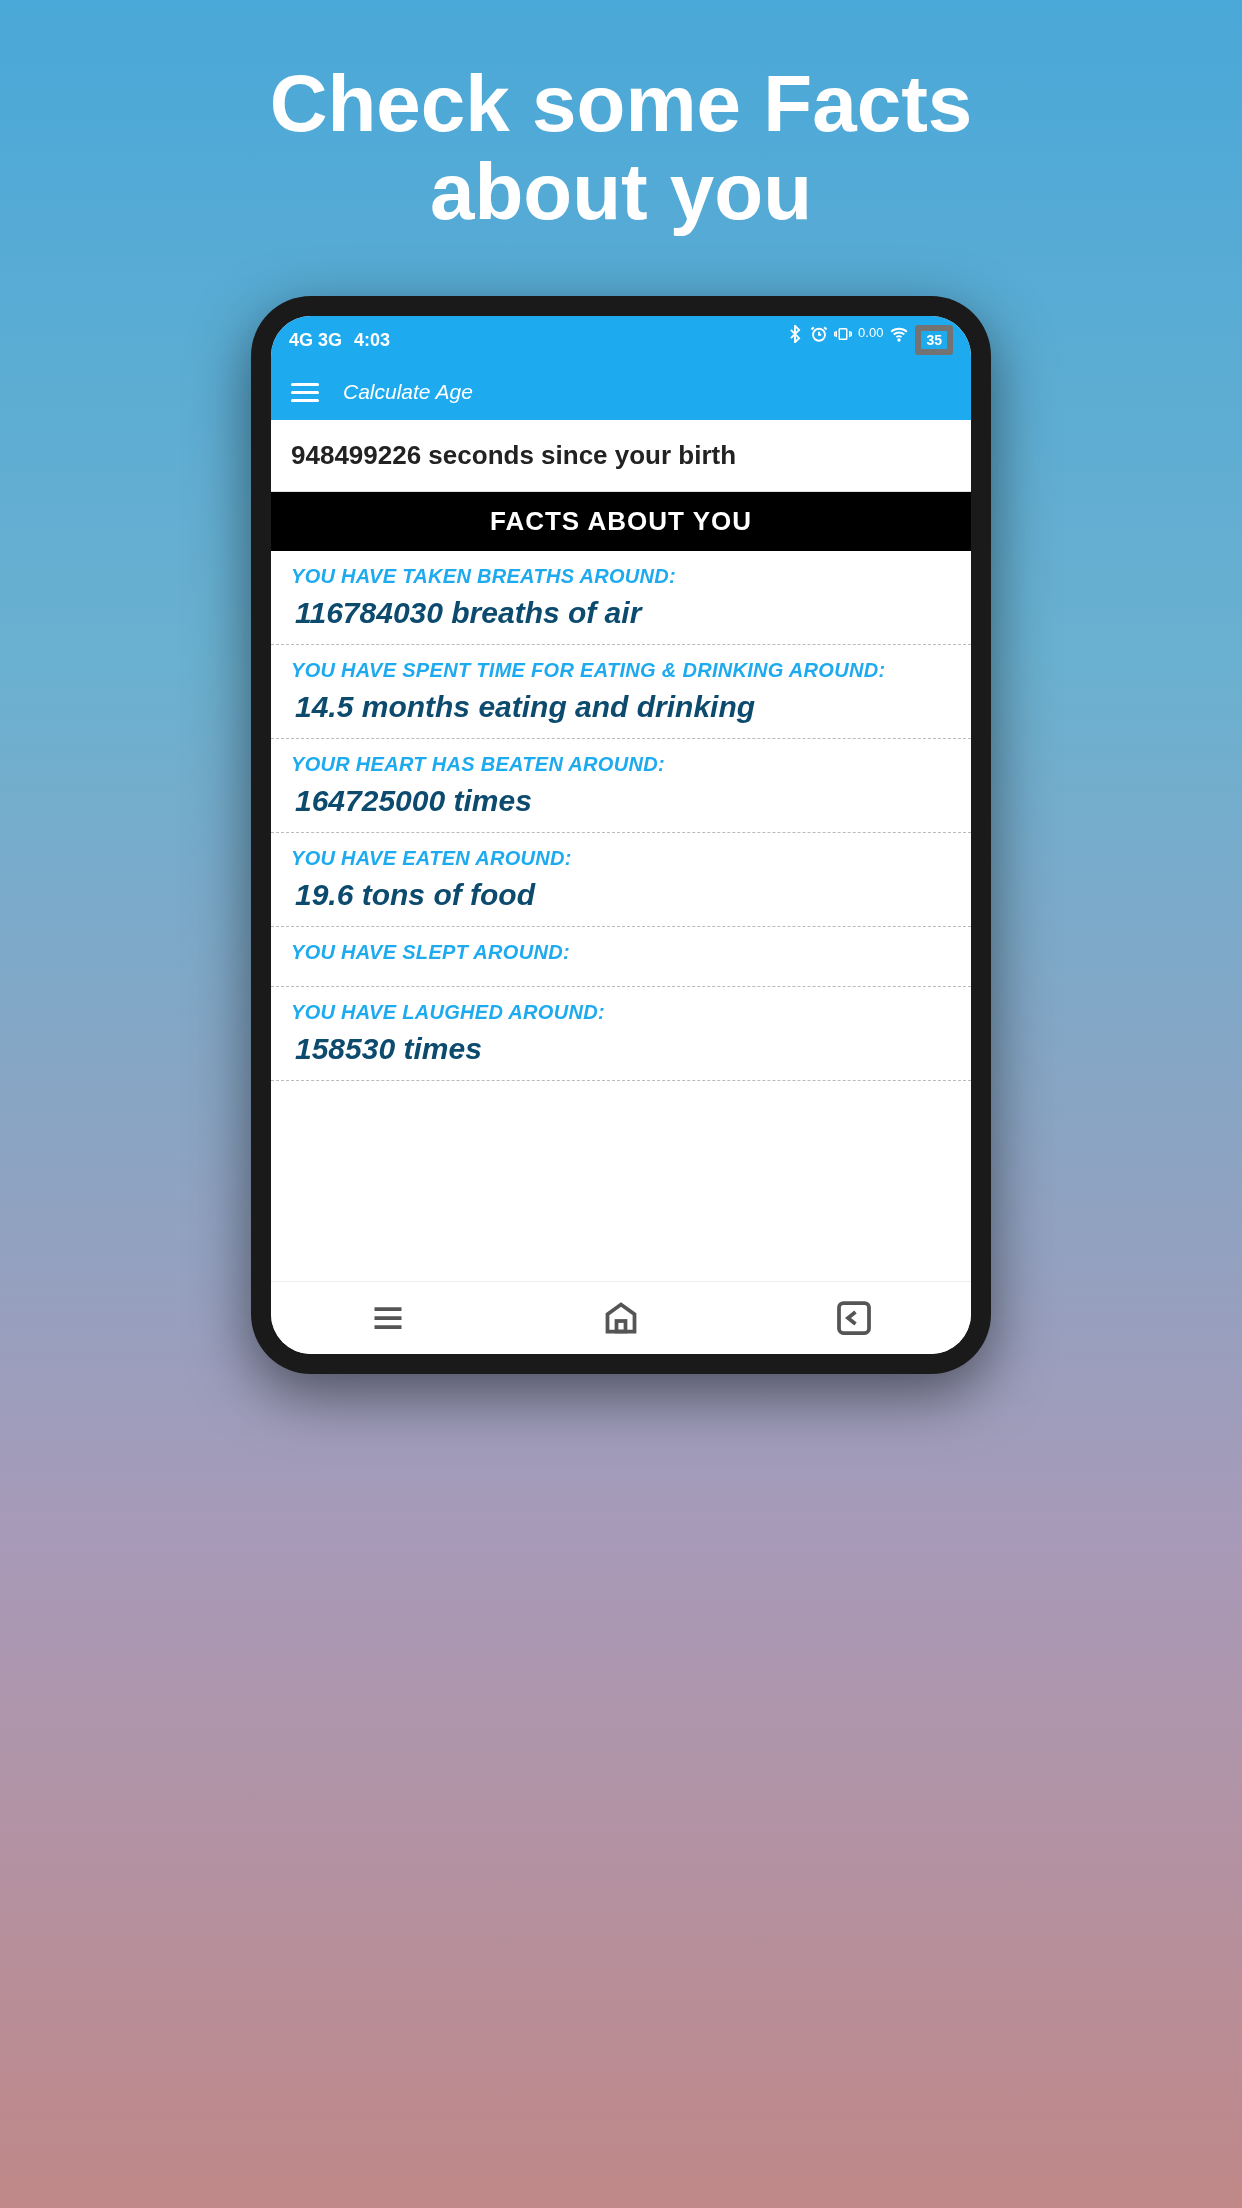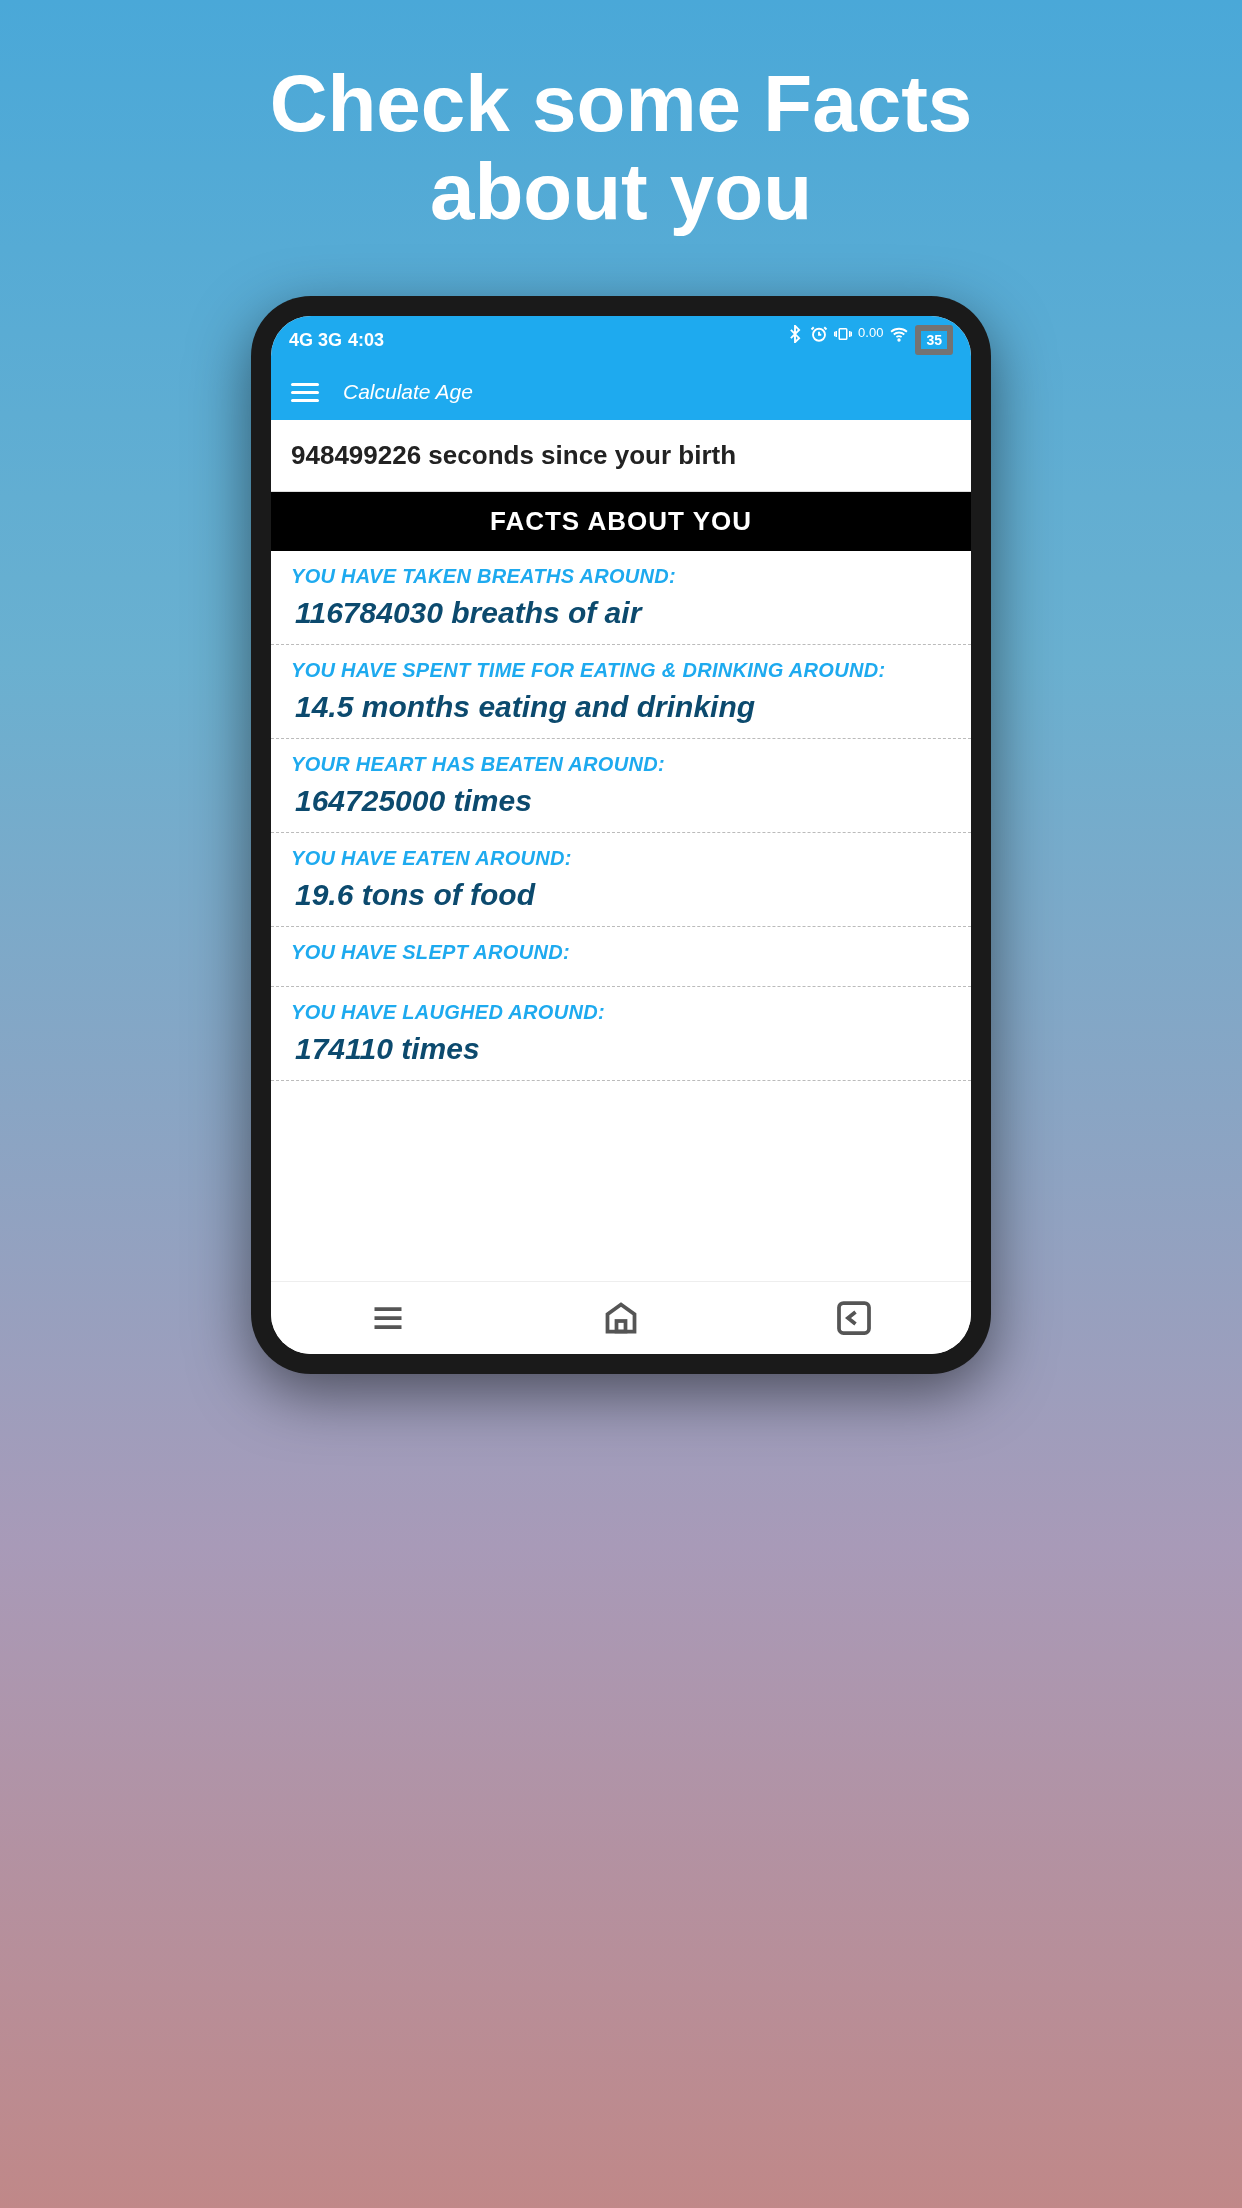--- a/index.html
+++ b/index.html
@@ -48,21 +48,21 @@
       display: flex;
       justify-content: space-between;
       align-items: center;
       padding: 8px 18px;
       height: 48px;
     }
 
     .status-left {
       display: flex;
       align-items: center;
-      gap: 0;
+      gap: 6px;
       color: white;
       font-size: 18px;
       font-weight: bold;
     }
 
     .status-right {
       display: flex;
       align-items: flex-start;
       gap: 6px;
       color: white;
@@ -265,21 +265,21 @@
         <div class="fact-label">YOU HAVE EATEN AROUND:</div>
         <div class="fact-value">19.6 tons of food</div>
       </div>
 
       <div class="fact-section">
         <div class="fact-label">YOU HAVE SLEPT AROUND:</div>
       </div>
 
       <div class="fact-section">
         <div class="fact-label">YOU HAVE LAUGHED AROUND:</div>
-        <div class="fact-value">174110 times</div>
+        <div class="fact-value">158530 times</div>
       </div>
 
       <div class="content-spacer"></div>
     </div>
 
     <div class="bottom-nav">
 
       <div class="nav-icon">
         <svg class="nav-svg" viewBox="0 0 24 24">
           <line x1="3" y1="6" x2="21" y2="6"></line>

